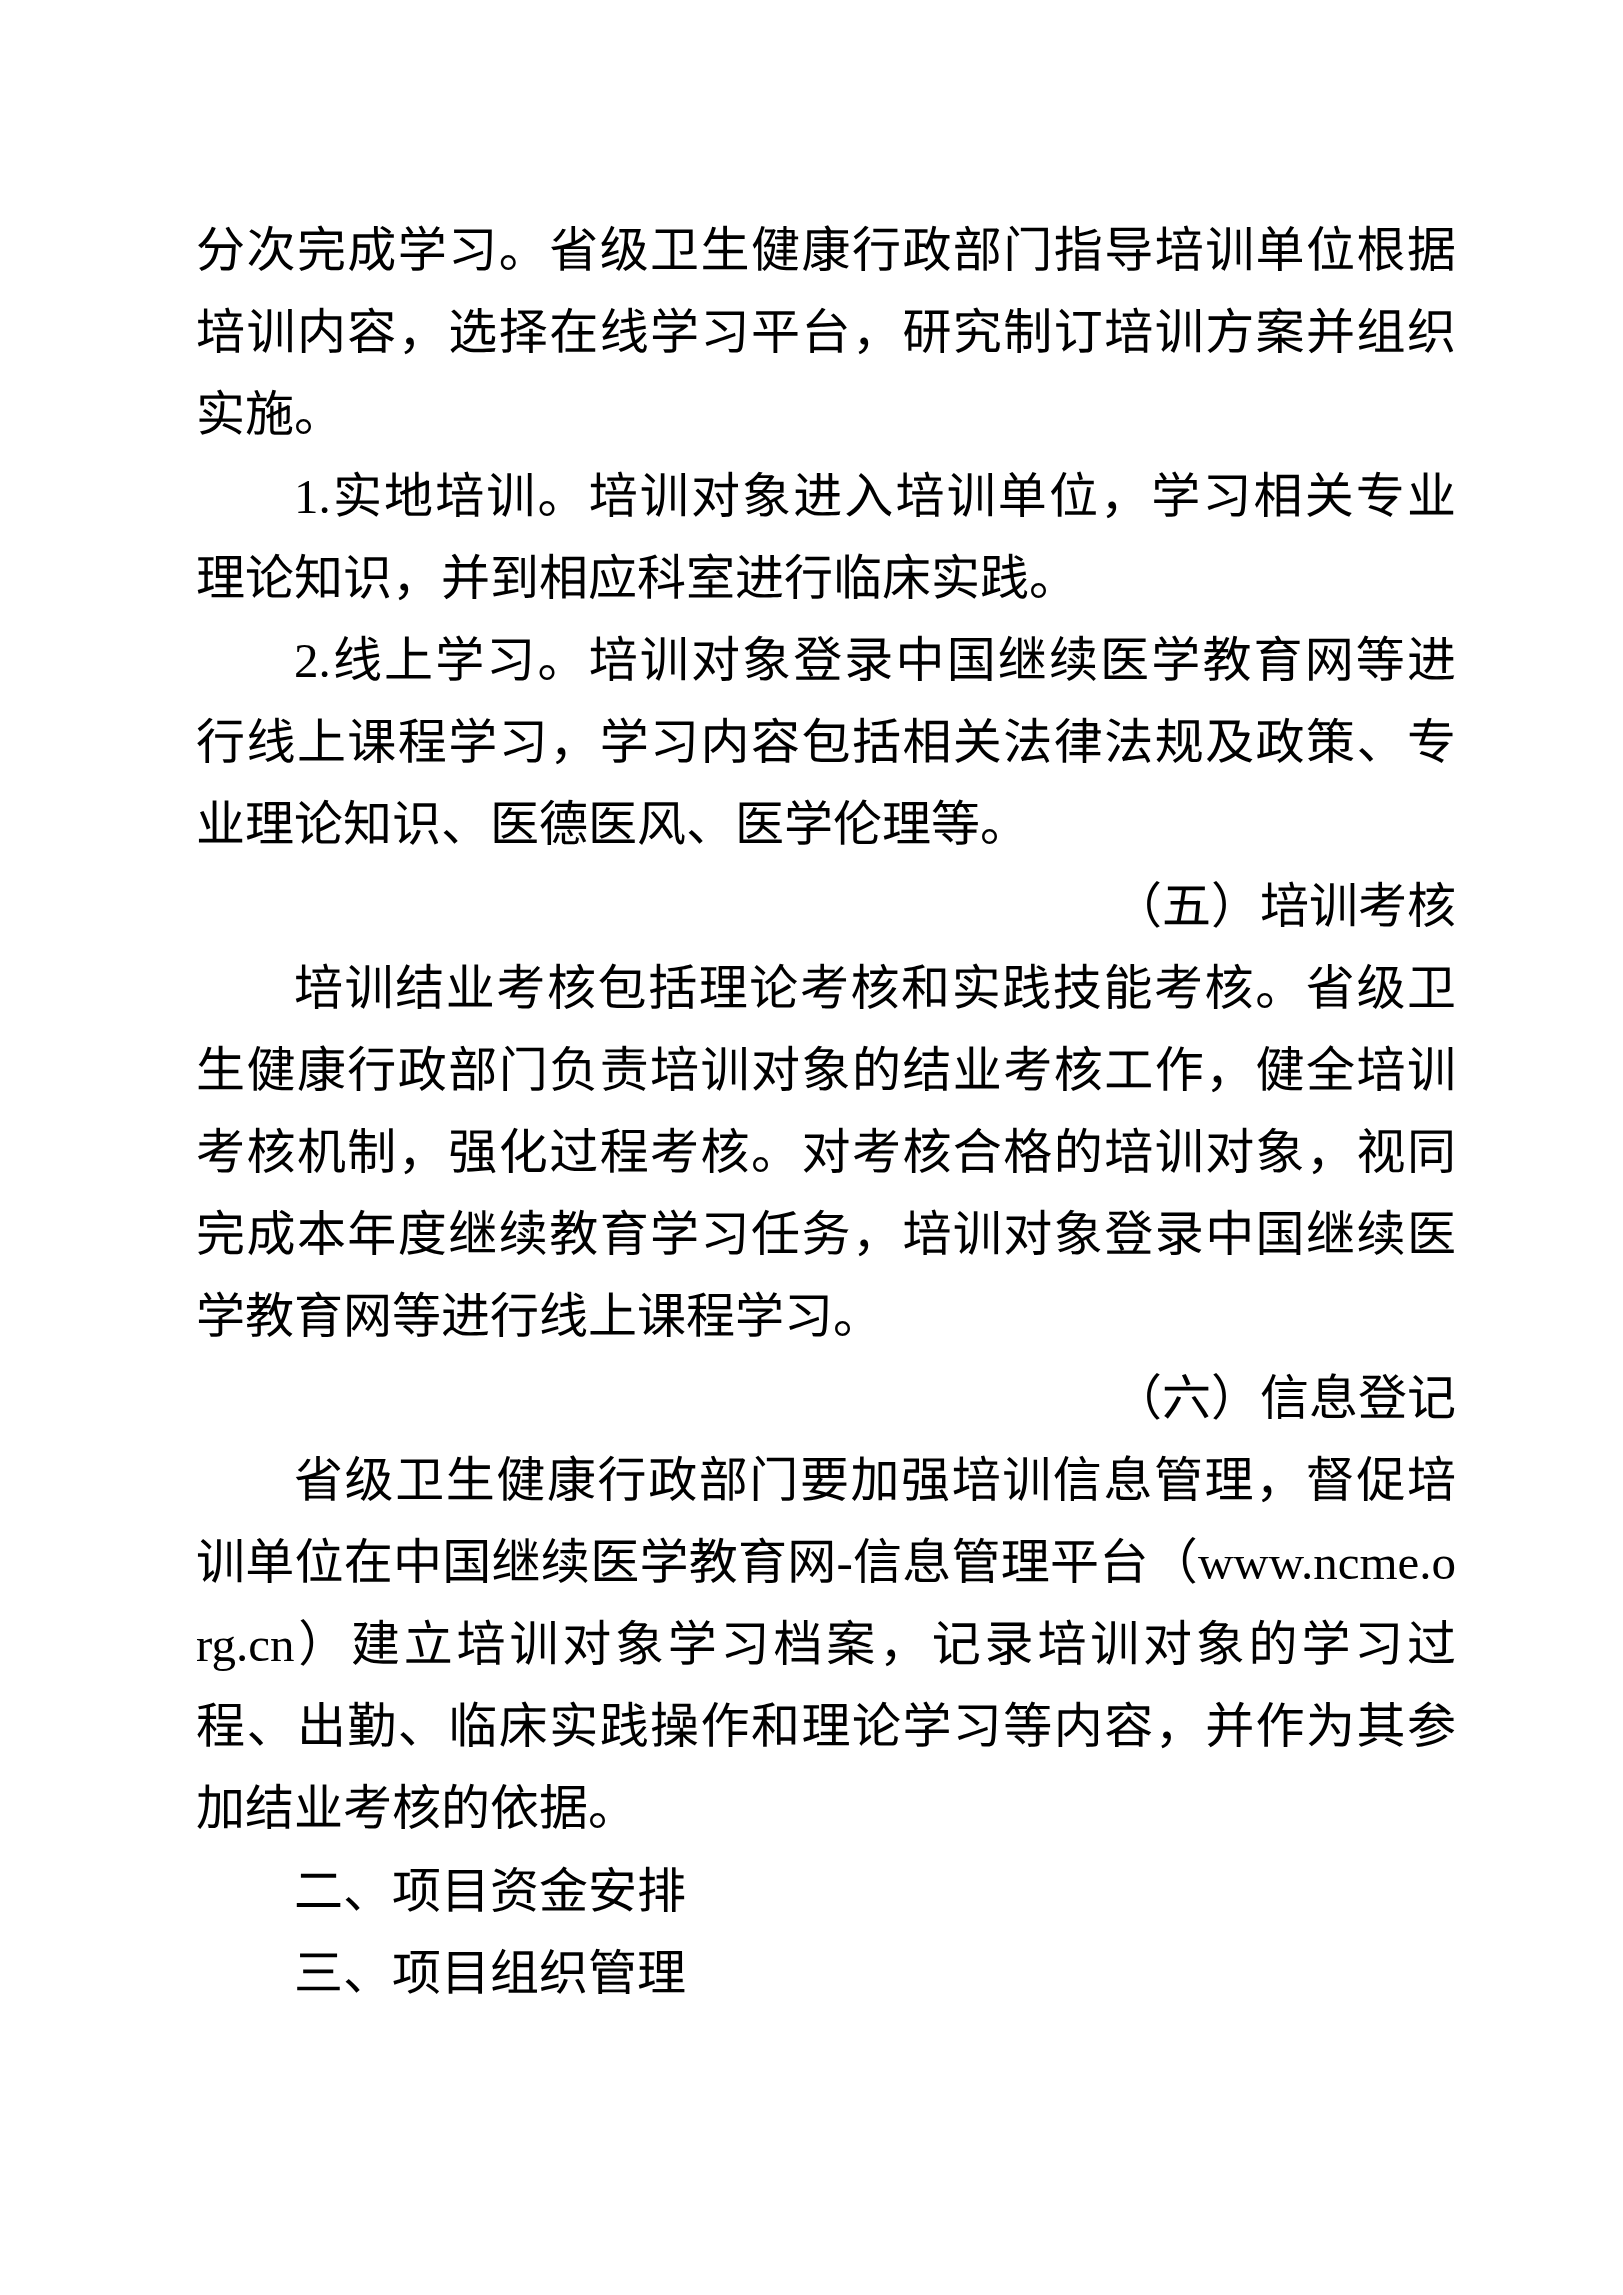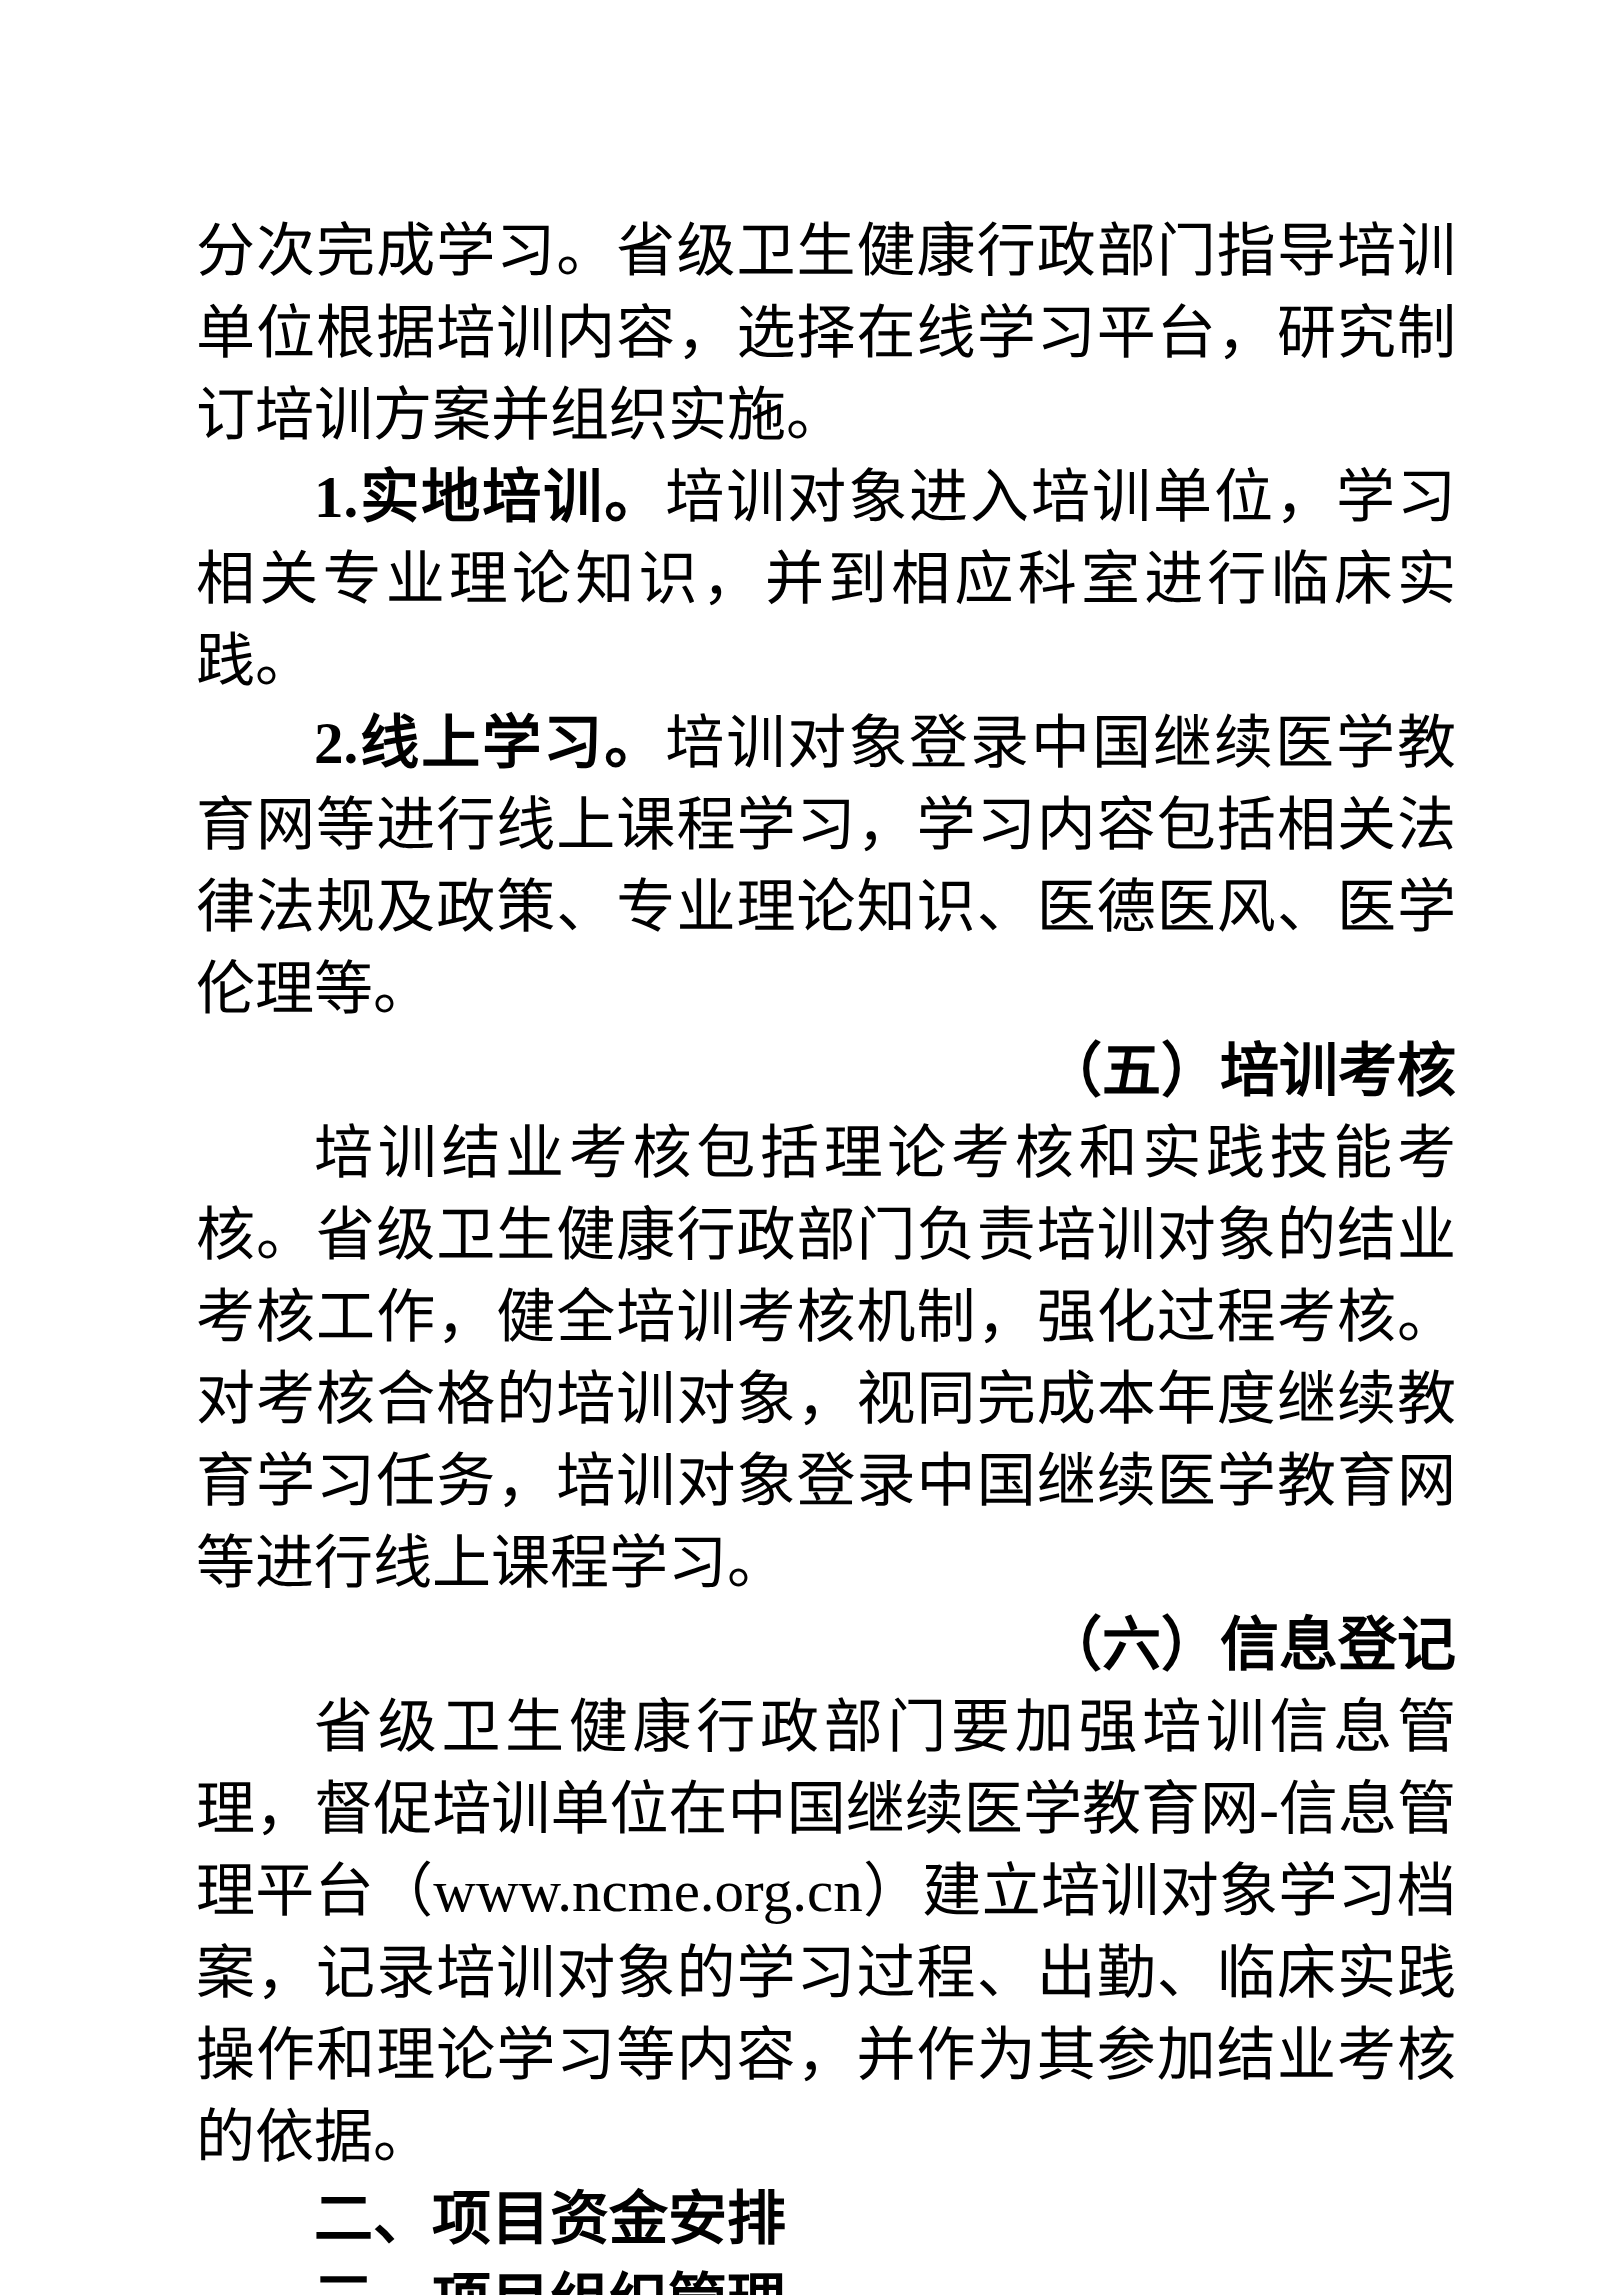--- a/index.html
+++ b/index.html
@@ -17,35 +17,35 @@
     }
     .page-content {
       position: absolute;
       left: 196px;
       top: 210px;
       width: 1260px;
     }
     .block {
       margin: 0;
       padding: 0;
-      font-size: 59px;
+      font-size: 49px;
       line-height: 82px;
       text-align: justify;
       text-justify: inter-ideograph;
       word-break: break-all;
       color: #000000;
     }
     .block.indent {
       text-indent: 2em;
     }
     .run {
       font-weight: 400;
     }
     .run.bold {
-      font-weight: 700;
+      font-weight: 400;
       margin-top: 44px;
     }
     
     .block.kai {
       text-align: right;
       font-weight: 700;
       font-family: "Liberation Serif", "DejaVu Serif", serif;
     }
     
     .block.hei {

